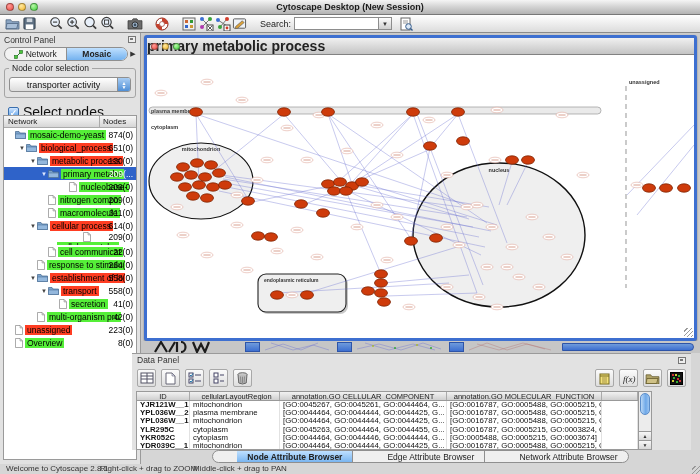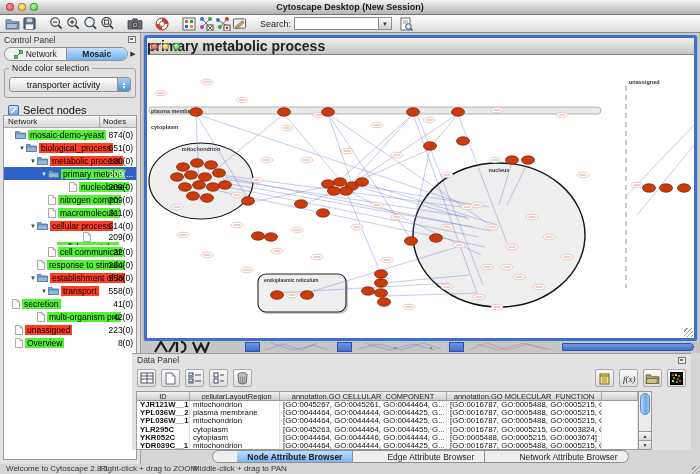--- a/index.html
+++ b/index.html
@@ -39,21 +39,21 @@
   .seg:last-child { border-right:none; }
   .seg.selected { background:linear-gradient(#bfe0ff,#74b2ef); font-weight:bold; }
   .tab-overflow { width:10px; text-align:center; font-size:7px; color:#333; }
   .groupbox { margin:4px 4px 0 4px; border:1px solid #a5a5a5; border-radius:3px; padding:8px 4px 5px 4px; position:relative; }
   .gb-label { position:absolute; top:-6px; left:4px; background:#e2e2e2; padding:0 3px; font-size:8.5px; color:#222; }
   .mac-select { height:15px; border:1px solid #8f8f8f; border-radius:3px; background:linear-gradient(#ffffff,#dcdcdc); display:flex; align-items:center; overflow:hidden; }
   .mac-select .val { flex:1; text-align:center; font-size:9px; color:#111; }
   .mac-select .stepper { width:13px; height:100%; background:linear-gradient(#a8cdf4,#4f8fd6); display:flex; flex-direction:column; align-items:center; justify-content:center; color:#fff; font-size:5px; line-height:4px; border-left:1px solid #8f8f8f; }
   .cb-row { display:flex; align-items:center; gap:4px; padding:6px 6px 5px 8px; }
   .mac-checkbox { width:11px; height:11px; border:1px solid #3a6fae; border-radius:2px; background:linear-gradient(#cfe5ff,#5fa0e6); color:#fff; font-size:9px; line-height:10px; text-align:center; font-weight:bold; }
-  .cb-label { font-size:11px; }
+  .cb-label { font-size:14px; }
   .tree-wrap { position:absolute; left:3px; right:3px; top:82px; bottom:4px; border:1px solid #9a9a9a; background:#fff; overflow:hidden; }
   .tree-head { display:flex; height:12px; background:linear-gradient(#f7f7f7,#d6d6d6); border-bottom:1px solid #aaa; font-size:8px; color:#222; }
   .tree-head .c1 { flex:1; padding-left:4px; border-right:1px solid #aaa; line-height:12px; }
   .tree-head .c2 { width:36px; padding-left:3px; line-height:12px; }
   .trow { height:13px; display:flex; align-items:center; position:relative; white-space:nowrap; }
   .trow.selected { background:#2f63c9; }
   .trow .arr { font-size:6px; color:#444; width:8px; text-align:center; flex:none; }
   .trow.selected .arr { color:#dce6ff; }
   .trow .ticon { flex:none; display:flex; margin-right:2px; }
   .trow .lab { font-size:8.5px; padding:0 2px; color:#000; overflow:hidden; max-width:92px; }
@@ -414,21 +414,21 @@
           <span class="arr">▼</span>
           <span class="ticon">
             <svg width="11" height="9" viewBox="0 0 11 9">
               <path d="M0.5 1.5 h3.5 l1 1.5 h5.5 v5.5 H0.5z" fill="#7ba3cc" stroke="#42658c" stroke-width="0.7"></path>
               <path d="M0.5 4 h10 v4.5 H0.5z" fill="#94b8dd" stroke="#42658c" stroke-width="0.5"></path>
             </svg>
           </span>
           <span class="lab" style="background: rgb(255, 61, 34);">transport</span>
           <span class="cnt">558(0)</span>
         </div>
-        <div class="trow" style="">
+        <div class="trow" style="padding-left: 47px;">
           <span class="arr"></span>
           <span class="ticon">
             <svg width="8" height="10" viewBox="0 0 8 10">
               <path d="M0.5 0.5 h4.5 l2.5 2.5 v6.5 H0.5z" fill="#fff" stroke="#888" stroke-width="0.7"></path>
               <path d="M5 0.5 l2.5 2.5 H5z" fill="#ddd" stroke="#888" stroke-width="0.5"></path>
             </svg>
           </span>
           <span class="lab" style="background: rgb(85, 239, 56);">secretion</span>
           <span class="cnt">41(0)</span>
         </div>

